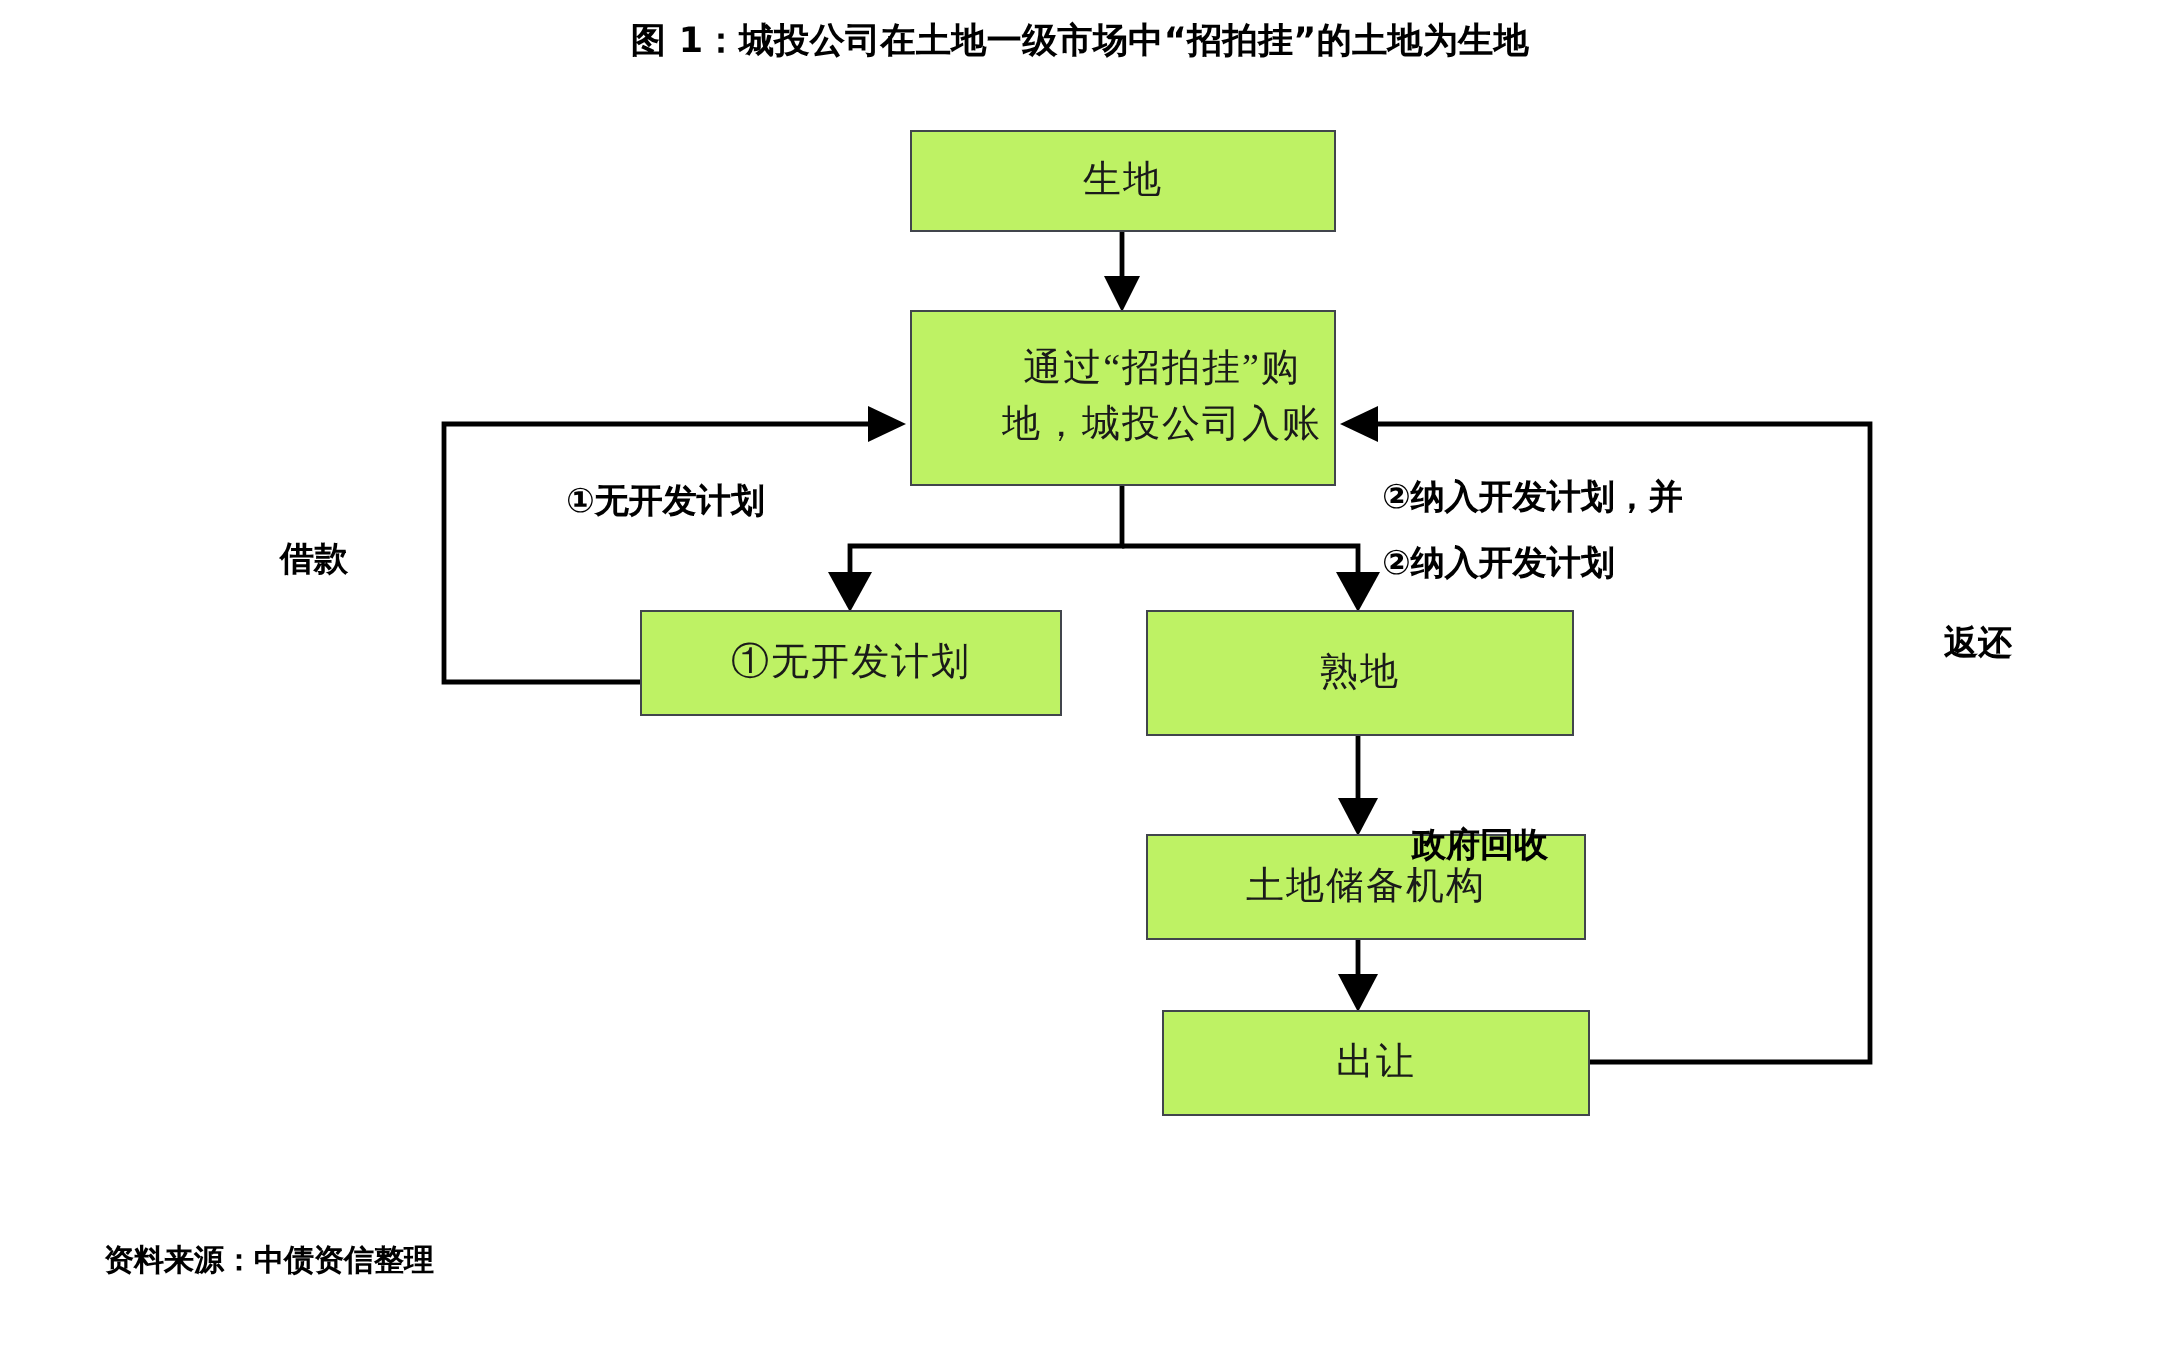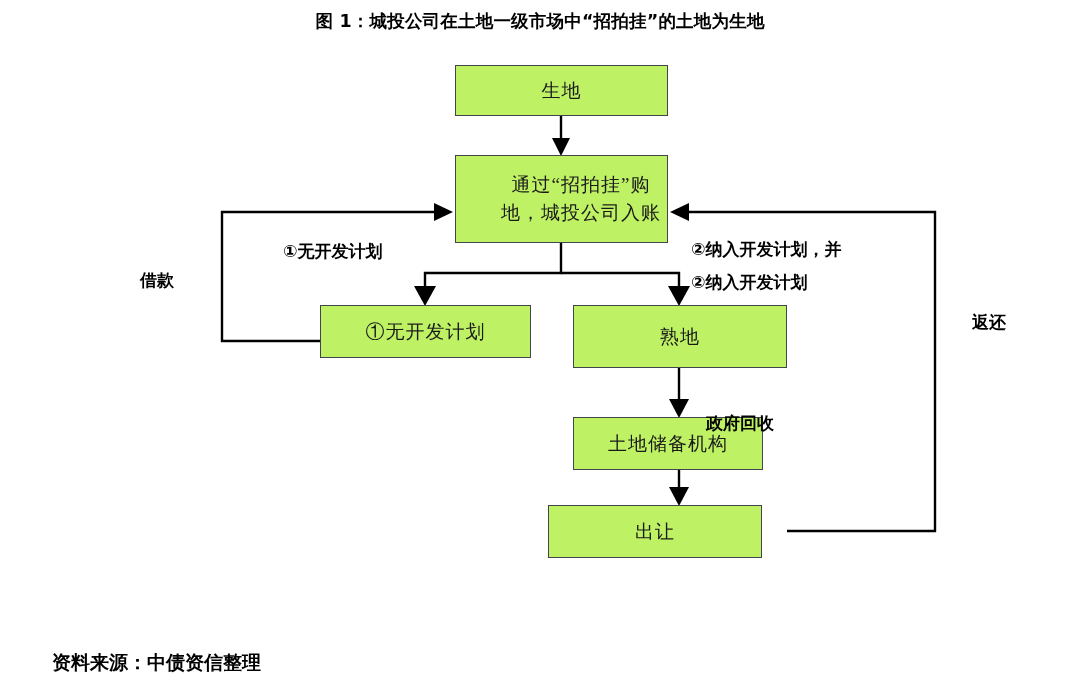--- a/index.html
+++ b/index.html
@@ -30,24 +30,24 @@
     font-family: "DejaVu Sans", "Liberation Sans", sans-serif;
     font-weight: bold;
     font-size: 17.5px;
     letter-spacing: 0.2px;
     line-height: 24px;
     white-space: nowrap;
   }
   .source-note {
     position: absolute;
     left: 52px;
-    top: 652px;
+    top: 620px;
     font-family: "DejaVu Sans", "Liberation Sans", sans-serif;
     font-weight: bold;
-    font-size: 19px;
+    font-size: 15px;
     line-height: 20px;
     white-space: nowrap;
   }
   
   .node {
     position: absolute;
     box-sizing: border-box;
     background: #bef264;
     border: 1.5px solid #41454c;
     display: flex;
@@ -60,22 +60,22 @@
     color: #1a1a1a;
     letter-spacing: 1px;
     padding: 2px 6px;
     z-index: 3;
   }
   .node .node-text { display: block; width: 100%; }
   #node-shengdi     { left: 455px; top: 65px;  width: 213px; height: 51px; }
   #node-gouxu       { left: 455px; top: 155px; width: 213px; height: 88px; justify-content: flex-end; }
   #node-diyaronzi   { left: 320px; top: 305px; width: 211px; height: 53px; }
   #node-shudi       { left: 573px; top: 305px; width: 214px; height: 63px; }
-  #node-chubei      { left: 573px; top: 417px; width: 190px; height: 53px; }
-  #node-churang     { left: 548px; top: 505px; width: 214px; height: 53px; }
+  #node-chubei      { left: 573px; top: 417px; width: 220px; height: 53px; }
+  #node-churang     { left: 581px; top: 505px; width: 214px; height: 53px; }
 
   
   .edge-label {
     position: absolute;
     font-family: "DejaVu Sans", "Liberation Sans", sans-serif;
     font-weight: bold;
     font-size: 17px;
     line-height: 25px;
     color: #000000;
     white-space: nowrap;

